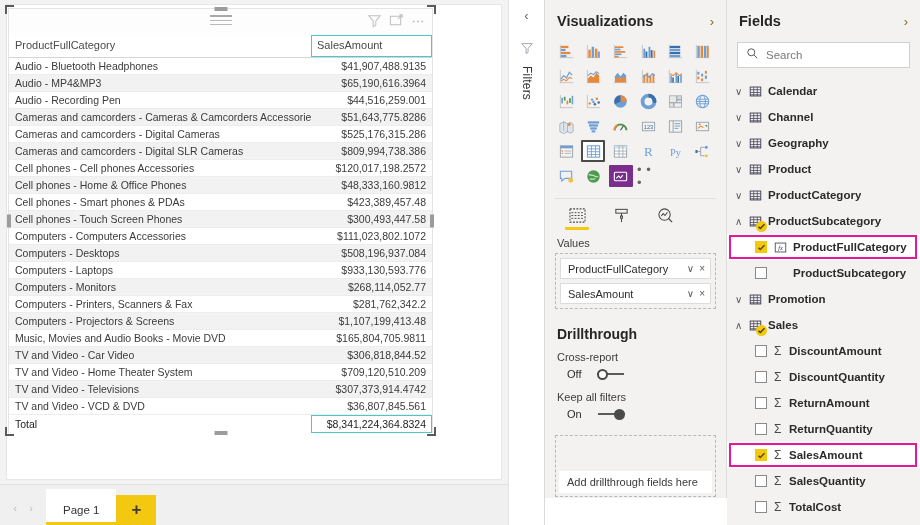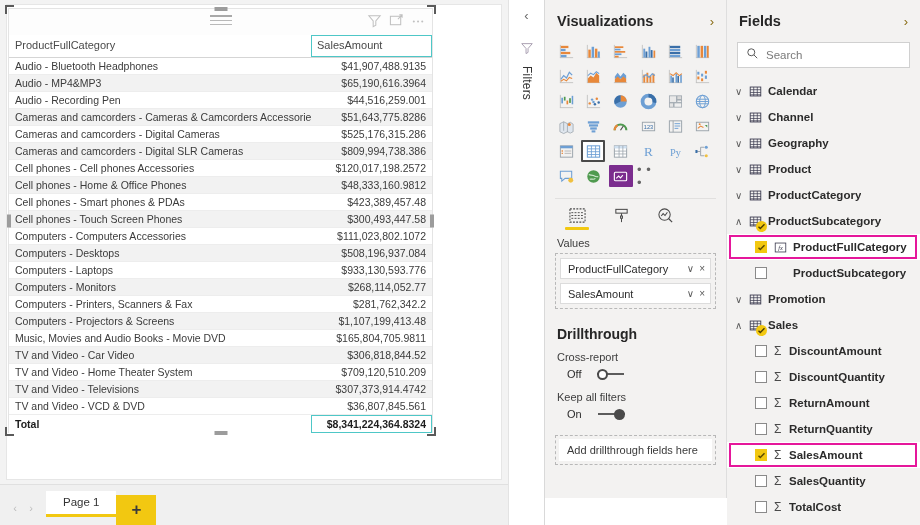--- a/index.html
+++ b/index.html
@@ -65,37 +65,37 @@
   .tbl thead th.num { text-align: left; }
   .tbl thead th.sel { box-shadow: inset 0 0 0 1px #4ec7c7; }
   .tbl tbody td {
     padding: 2px 6px; height: 16.4px; color: #3b3b3b;
     border-bottom: 1px solid #ededed; white-space: nowrap; overflow: hidden;
   }
   .tbl tbody tr:nth-child(odd) td { background: #ffffff; }
   .tbl tbody tr:nth-child(even) td { background: #f2f2f2; }
   .tbl td.num { text-align: right; }
   .tbl tfoot td {
-    font-weight: bold; color: #1d1d1d; padding: 2px 6px; height: 18px;
+    font-weight: normal; color: #1d1d1d; padding: 2px 6px; height: 18px;
     border-top: 1px solid #4ec7c7; background: #ffffff; font-size: 10.5px;
   }
   .tbl tfoot td.num { text-align: right; box-shadow: inset 0 0 0 1px #4ec7c7; }
 
   
   .pagebar {
     position: absolute; left: 0; bottom: 0; width: 508px; height: 41px;
     background: #f0f0f0; border-top: 1px solid #e0e0e0;
     display: flex; align-items: flex-end;
   }
   .pg-navs { display: flex; gap: 2px; padding: 0 8px 11px 8px; }
   .pg-arrow { font-size: 11px; color: #bdbdbd; width: 14px; text-align: center; }
   .pg-tab {
     background: #ffffff; border-bottom: 3px solid #f2c811;
-    padding: 5px 17px 6px 17px; font-size: 11.5px; color: #333;
-    margin-bottom: 8px;
+    padding: 15px 17px 6px 17px; font-size: 11.5px; color: #333;
+    margin-bottom: 0;
   }
   .pg-add {
     background: #f2c811; width: 40px; height: 30px;
     display: flex; align-items: center; justify-content: center;
     font-size: 17px; color: #3b3b3b; font-weight: 600;
   }
 
   
   .filters-rail {
     width: 37px; height: 525px; background: #ffffff;
@@ -157,21 +157,21 @@
   .tg { width: 27px; height: 11px; position: relative; }
   .tg .track { position: absolute; top: 4px; width: 27px; height: 2px; background: #5c5c5c; }
   .tg .knob { position: absolute; top: 0; width: 11px; height: 11px; border-radius: 50%; }
   .tg.off .knob { left: 0; background: #ffffff; border: 2px solid #4a4a4a; }
   .tg.on .knob { right: 0; background: #4a4a4a; }
   .dt-drop {
     margin: 4px 10px 0 10px; border: 1px dashed #b8b8b8; padding: 3px;
   }
   .dt-drop-in {
     background: #ffffff; height: 22px; display: flex; align-items: center;
-    padding-left: 8px; font-size: 11px; color: #3a3a3a;
+    padding-left: 8px; font-size: 11px; color: #3a3a3a; margin-top: 32px;
   }
 
   
   .fields-pane { width: 193px; height: 525px; background: #f3f2f1; }
   .search-box {
     margin: 2px 10px 10px 10px; background: #ffffff; border: 1px solid #d0d0d0;
     height: 25px; display: flex; align-items: center; gap: 7px; padding: 12px 8px;
   }
   .search-ph { font-size: 11.5px; color: #7a7a7a; }
   .f-list { padding: 0; }

